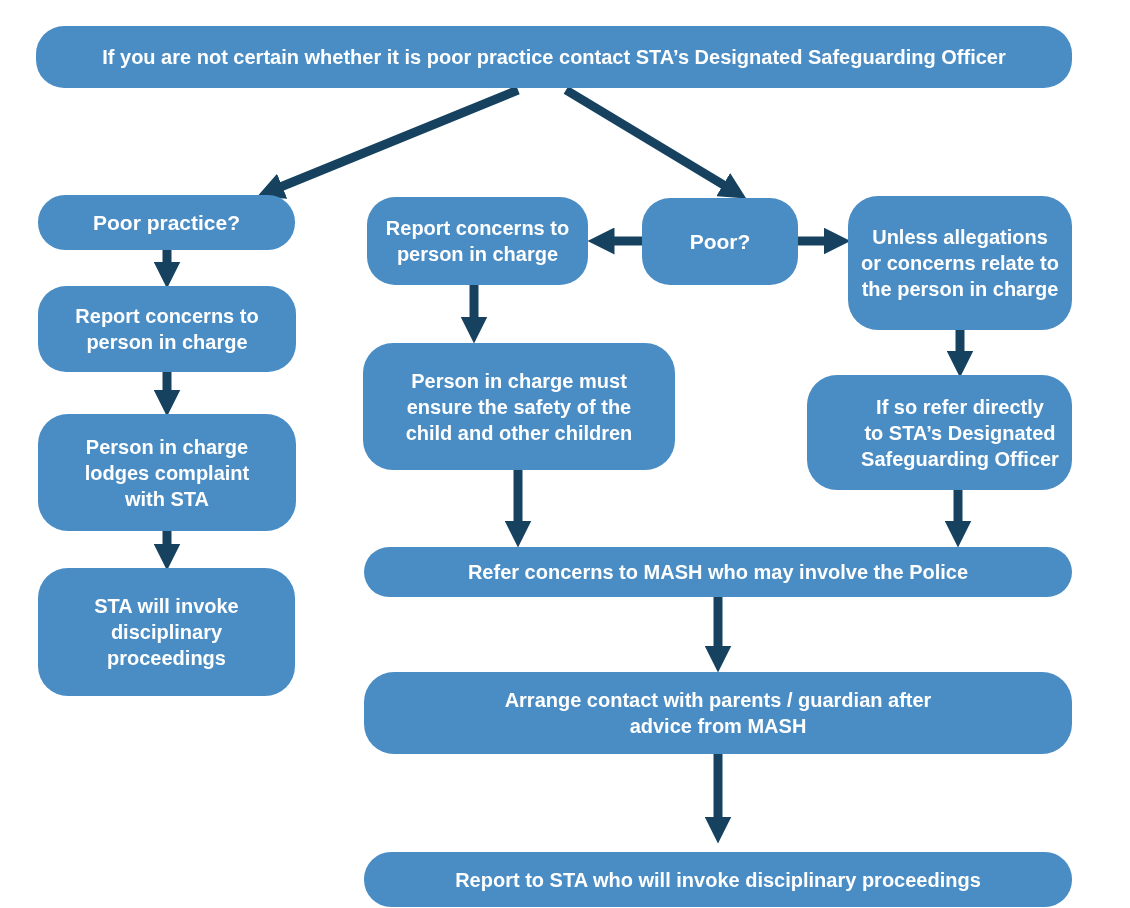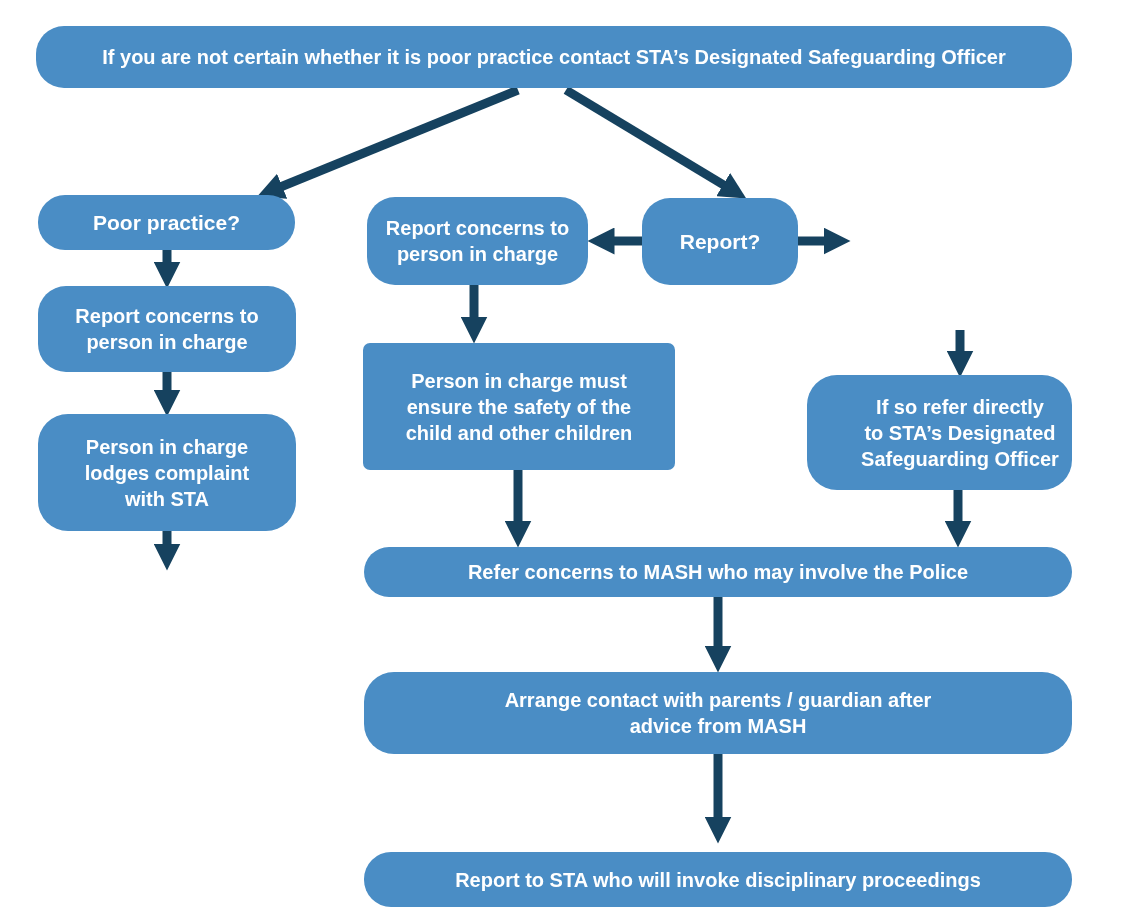--- a/index.html
+++ b/index.html
@@ -62,28 +62,34 @@
   </svg>
 
   <div class="node decision" style="left:38px;top:195px;width:257px;height:55px;border-radius:27px;">Poor practice?</div>
 
   <div class="node" style="left:36px;top:26px;width:1036px;height:62px;border-radius:28px;">If you are not certain whether it is poor practice contact STA’s Designated Safeguarding Officer</div>
   <div class="node" style="left:38px;top:286px;width:258px;height:86px;border-radius:28px;">Report concerns to
 person in charge</div>
   <div class="node" style="left:38px;top:414px;width:258px;height:117px;border-radius:30px;">Person in charge
 lodges complaint
 with STA</div>
+  <div class="node" style="left:38px;top:568px;width:257px;height:128px;border-radius:30px;">STA will invoke
+disciplinary
+proceedings</div>
 
   <div class="node" style="left:367px;top:197px;width:221px;height:88px;border-radius:28px;">Report concerns to
 person in charge</div>
-  <div class="node decision" style="left:642px;top:198px;width:156px;height:87px;border-radius:28px;">Report?</div>
-  <div class="node" style="left:363px;top:343px;width:312px;height:127px;border-radius:7px;">Person in charge must
+  <div class="node decision" style="left:642px;top:198px;width:156px;height:87px;border-radius:28px;">Poor?</div>
+  <div class="node" style="left:363px;top:343px;width:312px;height:127px;border-radius:30px;">Person in charge must
 ensure the safety of the
 child and other children</div>
 
+  <div class="node" style="left:848px;top:196px;width:224px;height:134px;border-radius:30px;">Unless allegations
+or concerns relate to
+the person in charge</div>
   <div class="node" style="left:807px;top:375px;width:265px;height:115px;border-radius:30px;padding-left:41px;">If so refer directly
 to STA’s Designated
 Safeguarding Officer</div>
 
   <div class="node" style="left:364px;top:547px;width:708px;height:50px;border-radius:25px;">Refer concerns to MASH who may involve the Police</div>
   <div class="node" style="left:364px;top:672px;width:708px;height:82px;border-radius:30px;">Arrange contact with parents / guardian after
 advice from MASH</div>
   <div class="node" style="left:364px;top:852px;width:708px;height:55px;border-radius:27px;">Report to STA who will invoke disciplinary proceedings</div>
 
 </div>

